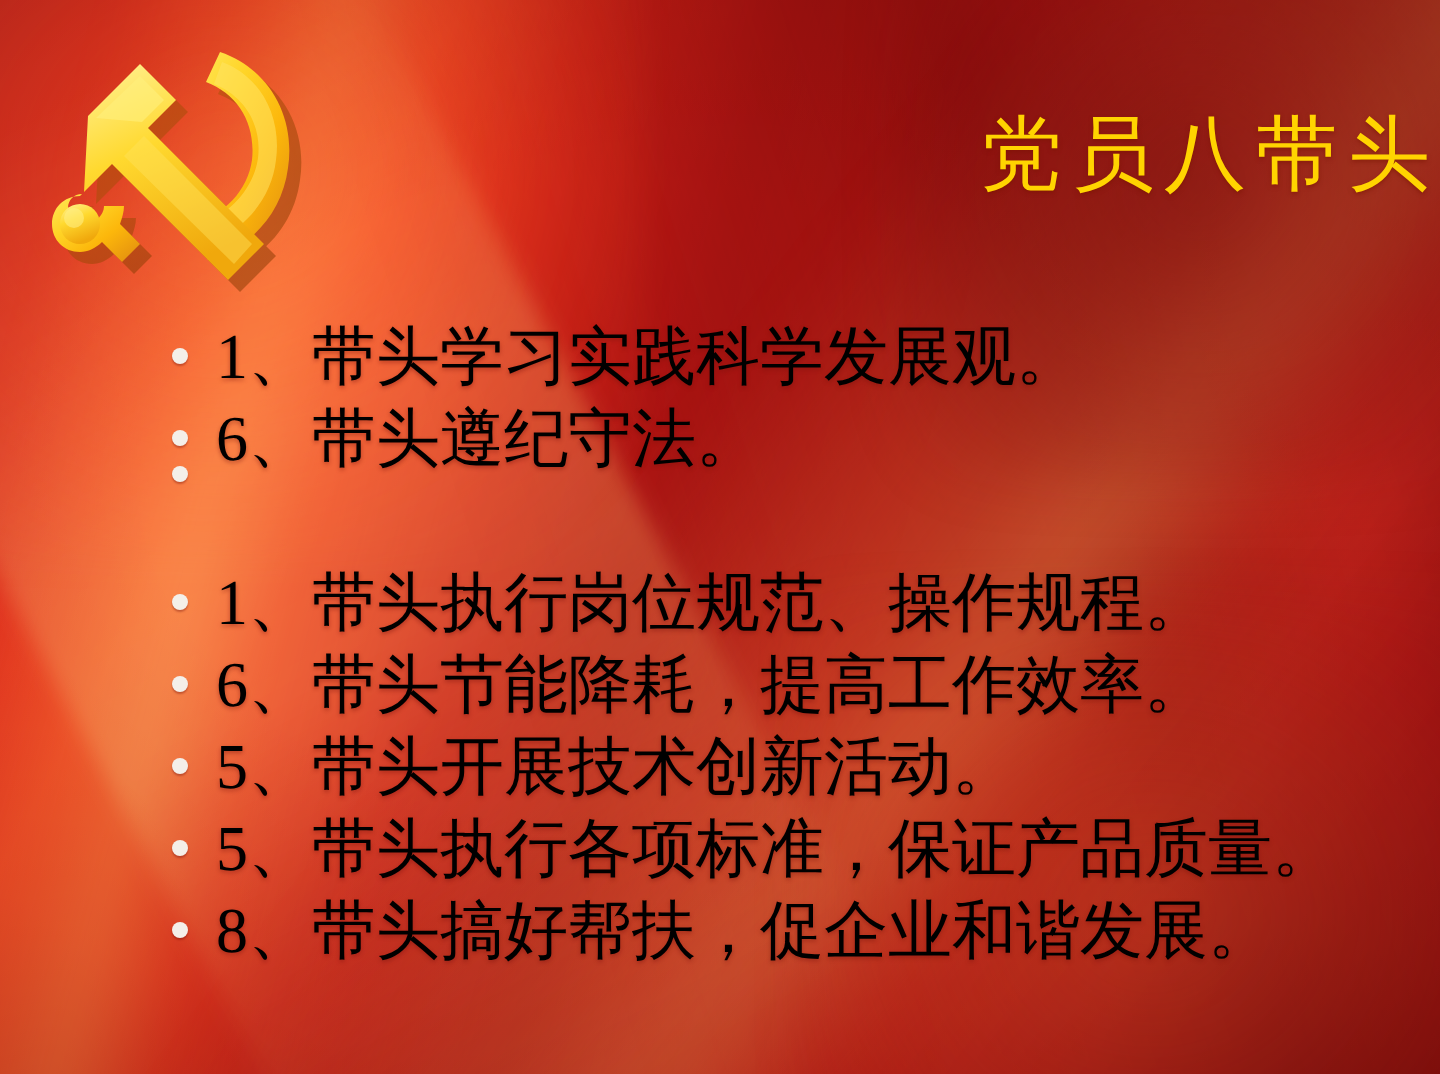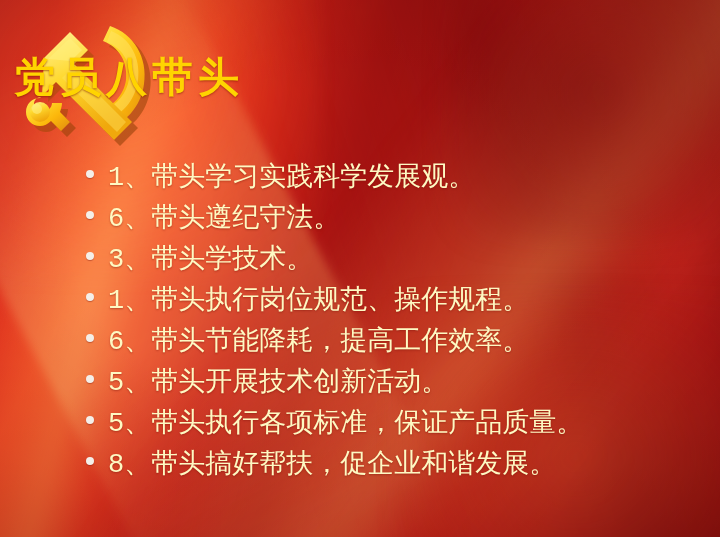--- a/index.html
+++ b/index.html
@@ -148,28 +148,27 @@
     height: 152px;
   }
   .emblem svg { display: block; width: 100%; height: 100%; }
 
   
   .title {
     position: absolute;
     left: 0;
     right: 0;
     top: 54px;
-    text-align: left;
+    text-align: right;
     color: #ffd400;
     font-size: 41px;
     letter-spacing: 5px;
     line-height: 1.15;
-    font-weight: 700;
+    font-weight: 400;
     text-shadow: 0 1px 2px rgba(120,20,0,0.55);
-    padding-left: 14px;
   }
 
   
   .bullets {
     position: absolute;
     left: 86px;
     top: 158px;
     right: 10px;
   }
   .bullet-row {
@@ -182,27 +181,26 @@
     height: 8px;
     border-radius: 50%;
     background: #f4efe9;
     flex: 0 0 auto;
     margin-right: 14px;
     position: relative;
     top: -7px;
     box-shadow: 0 1px 1px rgba(110,10,10,0.35);
   }
   .bullet-text {
-    color: #fef9c3;
-    font-size: 27px;
+    color: #000000;
+    font-size: 32px;
     line-height: 41px;
     white-space: nowrap;
     letter-spacing: 0px;
     text-shadow: 0 1px 2px rgba(120,18,10,0.45);
-    font-family: Liberation Mono, monospace;
   }
 </style>
 </head>
 <body>
 
 <div id="slide">
 
   <div class="bg-base"></div>
   <div class="bg-wave-a"></div>
   <div class="bg-wave-b"></div>
@@ -273,21 +271,20 @@
       <span class="bullet-text">1、带头学习实践科学发展观。</span>
     </div>
 
     <div class="bullet-row">
       <span class="bullet-dot"></span>
       <span class="bullet-text">6、带头遵纪守法。</span>
     </div>
 
     <div class="bullet-row">
       <span class="bullet-dot"></span>
-      <span class="bullet-text">3、带头学技术。</span>
     </div>
 
     <div class="bullet-row">
       <span class="bullet-dot"></span>
       <span class="bullet-text">1、带头执行岗位规范、操作规程。</span>
     </div>
 
     <div class="bullet-row">
       <span class="bullet-dot"></span>
       <span class="bullet-text">6、带头节能降耗，提高工作效率。</span>

